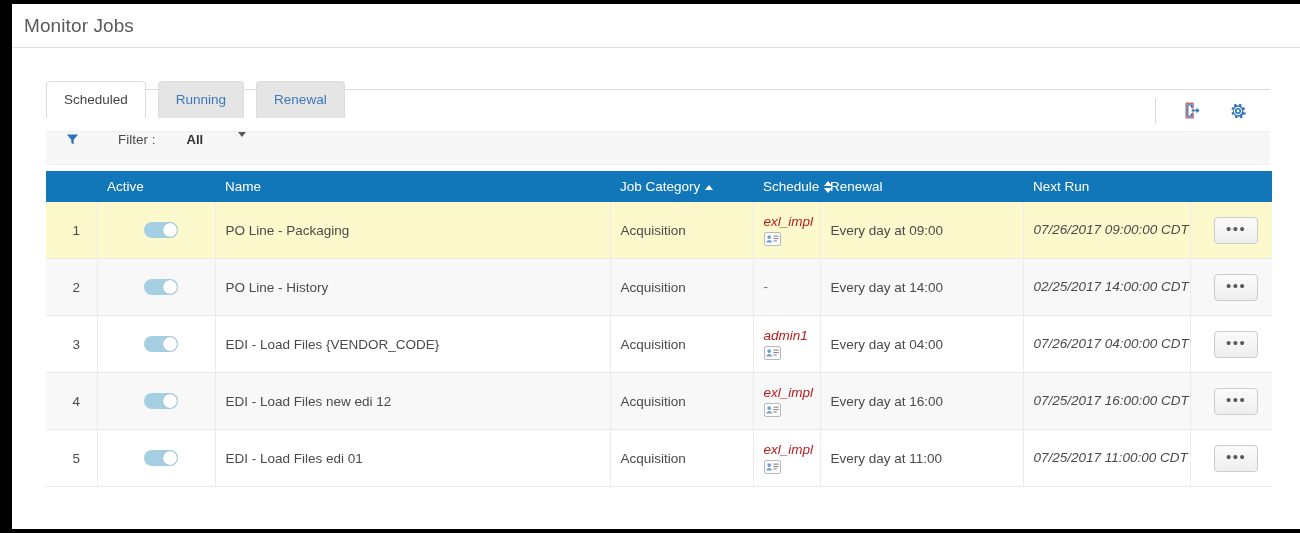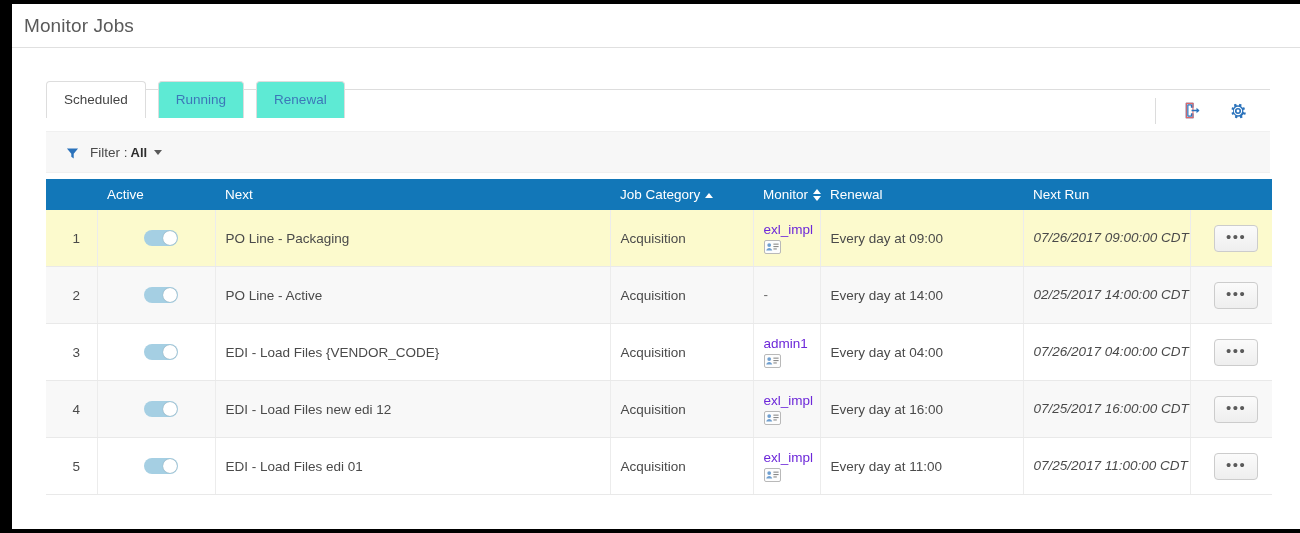--- a/index.html
+++ b/index.html
@@ -54,21 +54,21 @@
     gap: 12px;
     position: relative;
     z-index: 2;
   }
   .tab {
     font-size: 13.5px;
     padding: 9px 17px 10px 17px;
     border: 1px solid #dddddd;
     border-bottom: none;
     border-radius: 4px 4px 0 0;
-    background: #5eead4;
+    background: #e5e5e5;
     color: #3c77b8;
     cursor: pointer;
     line-height: 17px;
   }
   .tab.active {
     background: #ffffff;
     color: #444444;
     position: relative;
   }
   .tab.active::after {
@@ -113,29 +113,30 @@
     display: flex;
     align-items: center;
     justify-content: center;
     cursor: pointer;
     color: #2a72bb;
   }
 
   
   .filter-bar {
     margin: 0 34px;
-    height: 42px;
+    height: 34px;
     background: #f7f7f7;
     display: flex;
-    align-items: center;
+    align-items: flex-start;
     padding-left: 20px;
     box-sizing: border-box;
     border: 1px solid #f0f0f0;
     border-left: none;
     border-right: none;
+    gap: 28px;
   }
   .funnel {
     width: 13px;
     height: 13px;
     margin-right: 11px;
     display: inline-block;
   }
   .filter-label {
     font-size: 13.5px;
     color: #4a4a4a;
@@ -253,21 +254,21 @@
     top: 1px;
     width: 14px;
     height: 14px;
     border-radius: 50%;
     background: #ffffff;
     box-shadow: 0 0 1px rgba(0,0,0,.35);
   }
 
   
   .creator-cell { line-height: 1.15; }
-  .creator-name { display: block; font-size: 13.5px; color: #6d28d9; }
+  .creator-name { display: block; font-size: 13.5px; color: #b91c1c; font-style: italic; }
   .creator-icon {
     display: inline-block;
     margin-top: 2px;
     width: 17px;
     height: 14px;
     border: 1px solid #b9b9b9;
     border-radius: 2px;
     background: #fdfdfd;
     position: relative;
     box-sizing: border-box;
@@ -361,27 +362,27 @@
         <col style="width:167px">
         <col style="width:82px">
       </colgroup>
       <thead>
         <tr>
           <th class="c-num"></th>
           <th>
             <span>Active</span>
           </th>
           <th>
-            <span>Next</span>
+            <span>Name</span>
           </th>
           <th>
             <span>Job Category</span><span class="sort-asc"></span>
           </th>
           <th>
-            <span>Monitor</span><span class="sort-both"><i class="up"></i><i class="dn"></i></span>
+            <span>Schedule</span><span class="sort-both"><i class="up"></i><i class="dn"></i></span>
           </th>
           <th>
             <span>Renewal</span>
           </th>
           <th>
             <span>Next Run</span>
           </th>
           <th></th>
         </tr>
       </thead>
@@ -398,21 +399,21 @@
                     <rect x="8.4" y="5" width="5.2" height="1.1" fill="#8a8a8a"></rect>
                     <rect x="8.4" y="7.4" width="3.4" height="1.1" fill="#8a8a8a"></rect>
                   </svg></span></span></td>
             <td>Every day at 09:00</td>
             <td class="nextrun">07/26/2017 09:00:00 CDT</td>
             <td class="c-actions last"><span class="dots-btn">•••</span></td>
           </tr>
           <tr class="row-even">
             <td class="c-num">2</td>
             <td class="c-active"><span class="toggle"><span class="knob"></span></span></td>
-            <td>PO Line - Active</td>
+            <td>PO Line - History</td>
             <td>Acquisition</td>
             <td><span class="creator-cell"><span class="creator-dash">-</span></span></td>
             <td>Every day at 14:00</td>
             <td class="nextrun">02/25/2017 14:00:00 CDT</td>
             <td class="c-actions last"><span class="dots-btn">•••</span></td>
           </tr>
           <tr class="row-odd">
             <td class="c-num">3</td>
             <td class="c-active"><span class="toggle"><span class="knob"></span></span></td>
             <td>EDI - Load Files {VENDOR_CODE}</td>

